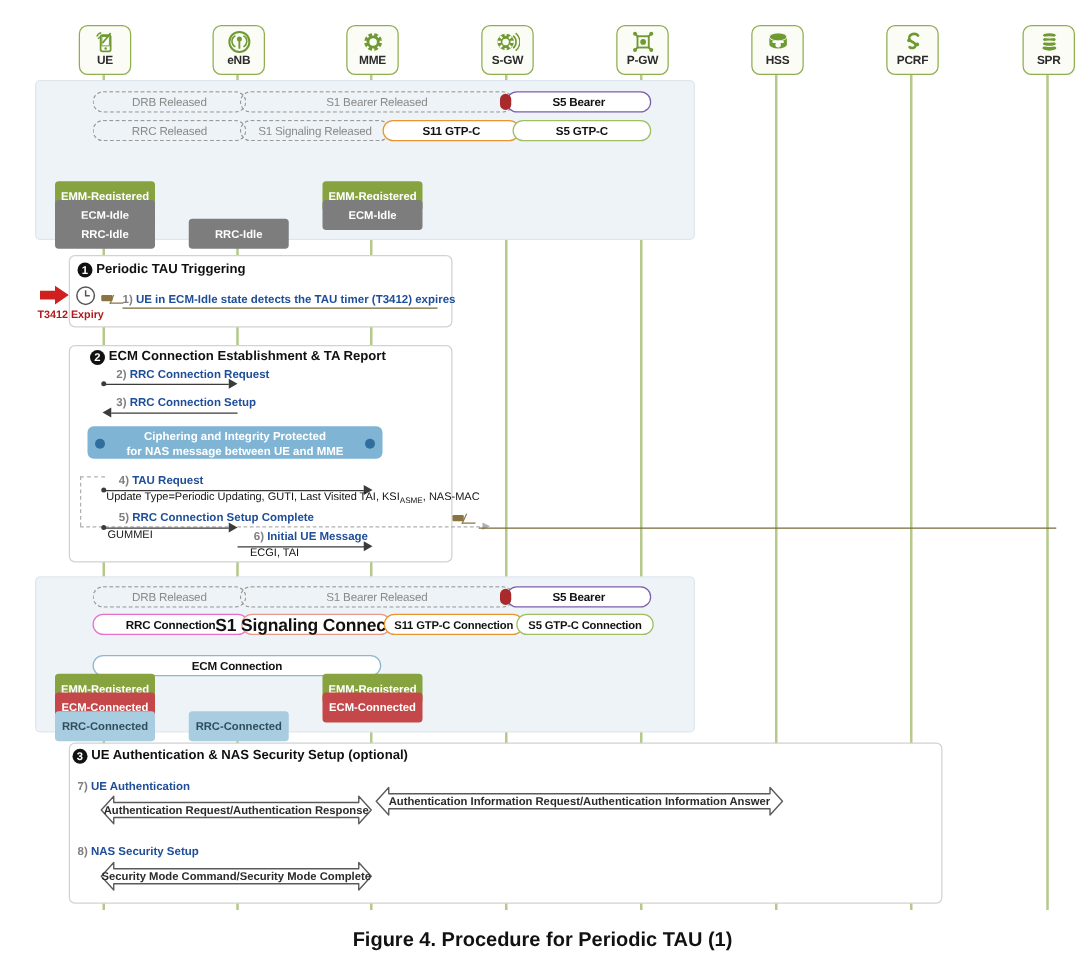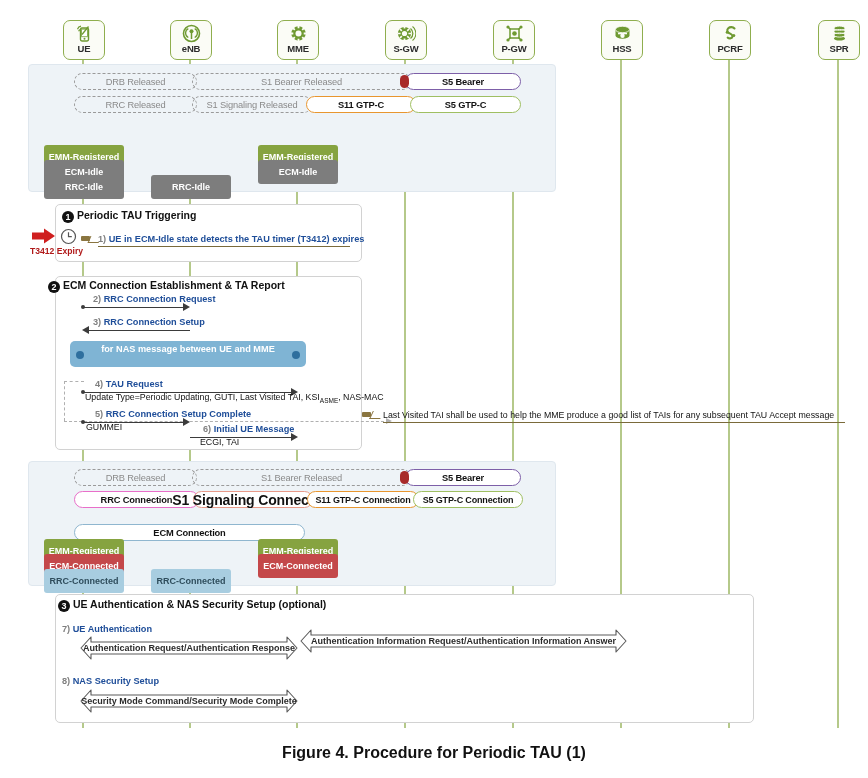--- a/index.html
+++ b/index.html
@@ -248,40 +248,41 @@
   <div class="t3412" style="left:30px;top:246px;">T3412 Expiry</div>
 
   <div class="notestub" style="left:81px;top:236px;"></div>
   <div class="noteconn" style="left:89px;top:236px;height:6px;transform:skewX(-22deg);"></div>
   <div class="msglabel" style="left:98px;top:234px;color:#1f4e99;">
     <span class="msgnum">1)</span> <span>UE in ECM-Idle state detects the TAU timer (T3412) expires</span>
   </div>
   <div class="noteline" style="left:98px;top:246px;width:252px;"></div>
 
   <div class="stepbox" style="left:55px;top:276px;width:305px;height:172px;"></div>
-  <div class="steptitle" style="left:48px;top:279px;">
+  <div class="steptitle" style="left:72px;top:279px;">
     <span class="stepnum">2</span><span>ECM Connection Establishment &amp; TA Report</span>
   </div>
 
   <div class="msglabel" style="left:93px;top:294px;">
     <span class="msgnum">2)</span> <span>RRC Connection Request</span>
   </div>
   <div class="dot" style="left:81px;top:305px;"></div>
   <div class="arrowline" style="left:83px;top:306.5px;width:100px;"></div>
   <div class="arrowhead ah-r" style="left:183px;top:303px;"></div>
 
   <div class="msglabel" style="left:93px;top:317px;">
     <span class="msgnum">3)</span> <span>RRC Connection Setup</span>
   </div>
   <div class="arrowline" style="left:89px;top:329.5px;width:101px;"></div>
   <div class="arrowhead ah-l" style="left:82px;top:326px;"></div>
 
   <div class="cipher" style="left:70px;top:341px;width:236px;height:26px;">
     <div class="nub" style="left:6px;"></div>
     <div class="nub" style="right:6px;"></div>
+    <div>Ciphering and Integrity Protected</div>
     <div>for NAS message between UE and MME</div>
   </div>
 
   <div class="dashv" style="left:64px;top:381px;height:40px;"></div>
   <div class="dashline" style="left:64px;top:381px;width:20px;"></div>
   <div class="dashline" style="left:64px;top:421px;width:325px;"></div>
   <div class="arrowhead ah-r" style="left:386px;top:418px;border-top-width:3px;border-bottom-width:3px;border-left:6px solid #b0b0b0;"></div>
 
   <div class="msglabel" style="left:95px;top:379px;">
     <span class="msgnum">4)</span> <span>TAU Request</span>
@@ -303,21 +304,20 @@
 
   <div class="msglabel" style="left:203px;top:424px;">
     <span class="msgnum">6)</span> <span>Initial UE Message</span>
   </div>
   <div class="arrowline" style="left:190px;top:436.5px;width:102px;"></div>
   <div class="arrowhead ah-r" style="left:291px;top:433px;"></div>
   <div class="msgparam" style="left:200px;top:437px;">ECGI, TAI</div>
 
   <div class="notestub" style="left:362px;top:412px;"></div>
   <div class="noteconn" style="left:371px;top:411px;height:7px;transform:skewX(-25deg);"></div>
-  <div class="note" style="left:383px;top:410px;">Last Visited TAI shall be used to help the MME produce a good list of TAIs for any subsequent TAU Accept message</div>
   <div class="noteline" style="left:383px;top:422px;width:462px;"></div>
 
   <div class="panel abs" style="left:28px;top:461px;width:528px;height:125px;"></div>
 
   <div class="pill dash" style="left:74px;top:469px;width:123px;">DRB Released</div>
   <div class="pill dash" style="left:192px;top:469px;width:219px;">S1 Bearer Released</div>
   <div class="abs" style="left:400px;top:471px;width:9px;height:13px;border-radius:5px;background:#a82a2a;z-index:4;"></div>
   <div class="pill" style="left:405px;top:469px;width:116px;border:1.4px solid #7d5fa8;color:#111;">S5 Bearer</div>
 
   <div class="pill" style="left:74px;top:491px;width:125px;border:1.6px solid #e86fc9;color:#111;">RRC Connection</div>

